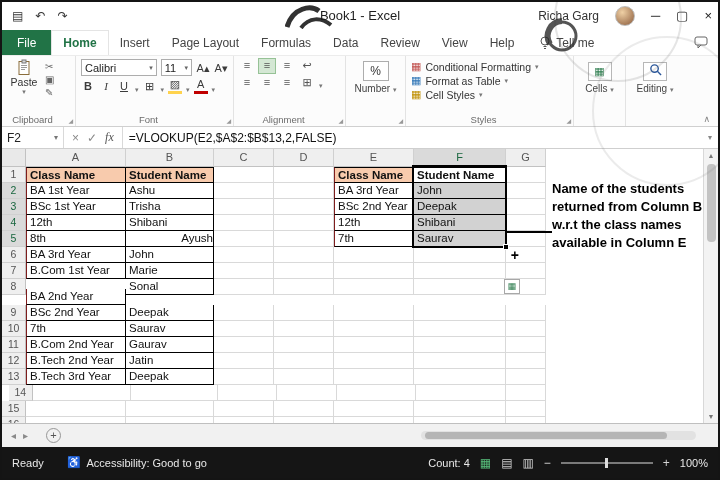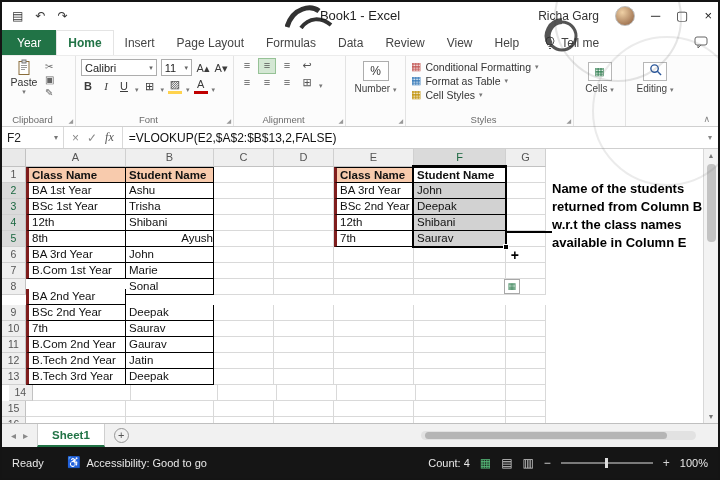--- a/index.html
+++ b/index.html
@@ -81,21 +81,21 @@
   .g-row{display:flex}
   .g-corner{height:18px;background:#e9e9e9;border-right:1px solid #c2c2c2;border-bottom:1px solid #c2c2c2}
   .g-colhead{height:18px;background:#efefef;border-right:1px solid #d0d0d0;border-bottom:1px solid #c2c2c2;
              font-size:11px;color:#555;text-align:center;line-height:17px}
   .g-rowhead{height:16px;background:#efefef;border-right:1px solid #c2c2c2;border-bottom:1px solid #d0d0d0;
              font-size:10.5px;color:#555;text-align:center;line-height:15px}
   .g-hl{background:#dadada;color:#19663f}
   .g-cell{height:16px;border-right:1px solid #d9d9d9;border-bottom:1px solid #d9d9d9;font-size:11.5px;
           color:#111;padding-left:3px;line-height:15px;white-space:nowrap;overflow:hidden}
   .t{border-right-color:#000;border-bottom-color:#000}
-  .bl{border-left:3px solid #7f1d1d}
+  .bl{border-left:1px solid #7f1d1d}
   .bt{border-top:1px solid #000}
   .t-hdr{background:#f8cbad;font-weight:bold;border-right-color:#000;border-bottom-color:#000}
   .sel{background:#d2d2d2}
   .sel-hdr{font-weight:bold}
   .sel-frame{position:absolute;left:410px;top:16px;width:95px;height:83px;border:2px solid #000;
              z-index:3;pointer-events:none}
   .fill-handle{position:absolute;right:-4px;bottom:-4px;width:6px;height:6px;background:#000;border:1px solid #fff}
   .fill-cursor{position:absolute;right:-14px;bottom:-17px;font-size:14px;font-weight:bold;color:#000}
   .fill-options{position:absolute;left:502px;top:130px;width:16px;height:15px;border:1px solid #a8a8a8;
                 background:#fff;z-index:3;font-size:9px;text-align:center;line-height:13px;color:#2e7d4f}
@@ -161,21 +161,21 @@
       <span>Richa Garg</span>
       <span class="avatar"></span>
       <span class="winbtn">─</span>
       <span class="winbtn">▢</span>
       <span class="winbtn">×</span>
     </div>
   </div>
 
   <div class="tabrow">
     <div class="tabs-container">
-        <span class="rtab file">Year</span>
+        <span class="rtab file">File</span>
         <span class="rtab active">Home</span>
         <span class="rtab">Insert</span>
         <span class="rtab">Page Layout</span>
         <span class="rtab">Formulas</span>
         <span class="rtab">Data</span>
         <span class="rtab">Review</span>
         <span class="rtab">View</span>
         <span class="rtab">Help</span>
       </div>
     <div class="tellme">
@@ -522,23 +522,20 @@
     <span class="arr">▲</span>
     <span class="vthumb"></span>
     <span class="arr vdown">▼</span>
   </div>
 
   <div class="sheettabs">
     <div class="tab-nav">
       <span>◂</span>
       <span>▸</span>
     </div>
-    <div class="sheet-tab">
-      <span>Sheet1</span>
-    </div>
     <span class="newsheet">+</span>
     <div class="hscroll">
       <span class="hthumb"></span>
     </div>
   </div>
 
   <div class="statusbar">
     <span>Ready</span>
     <div class="sb-acc">
       <span>♿</span>

